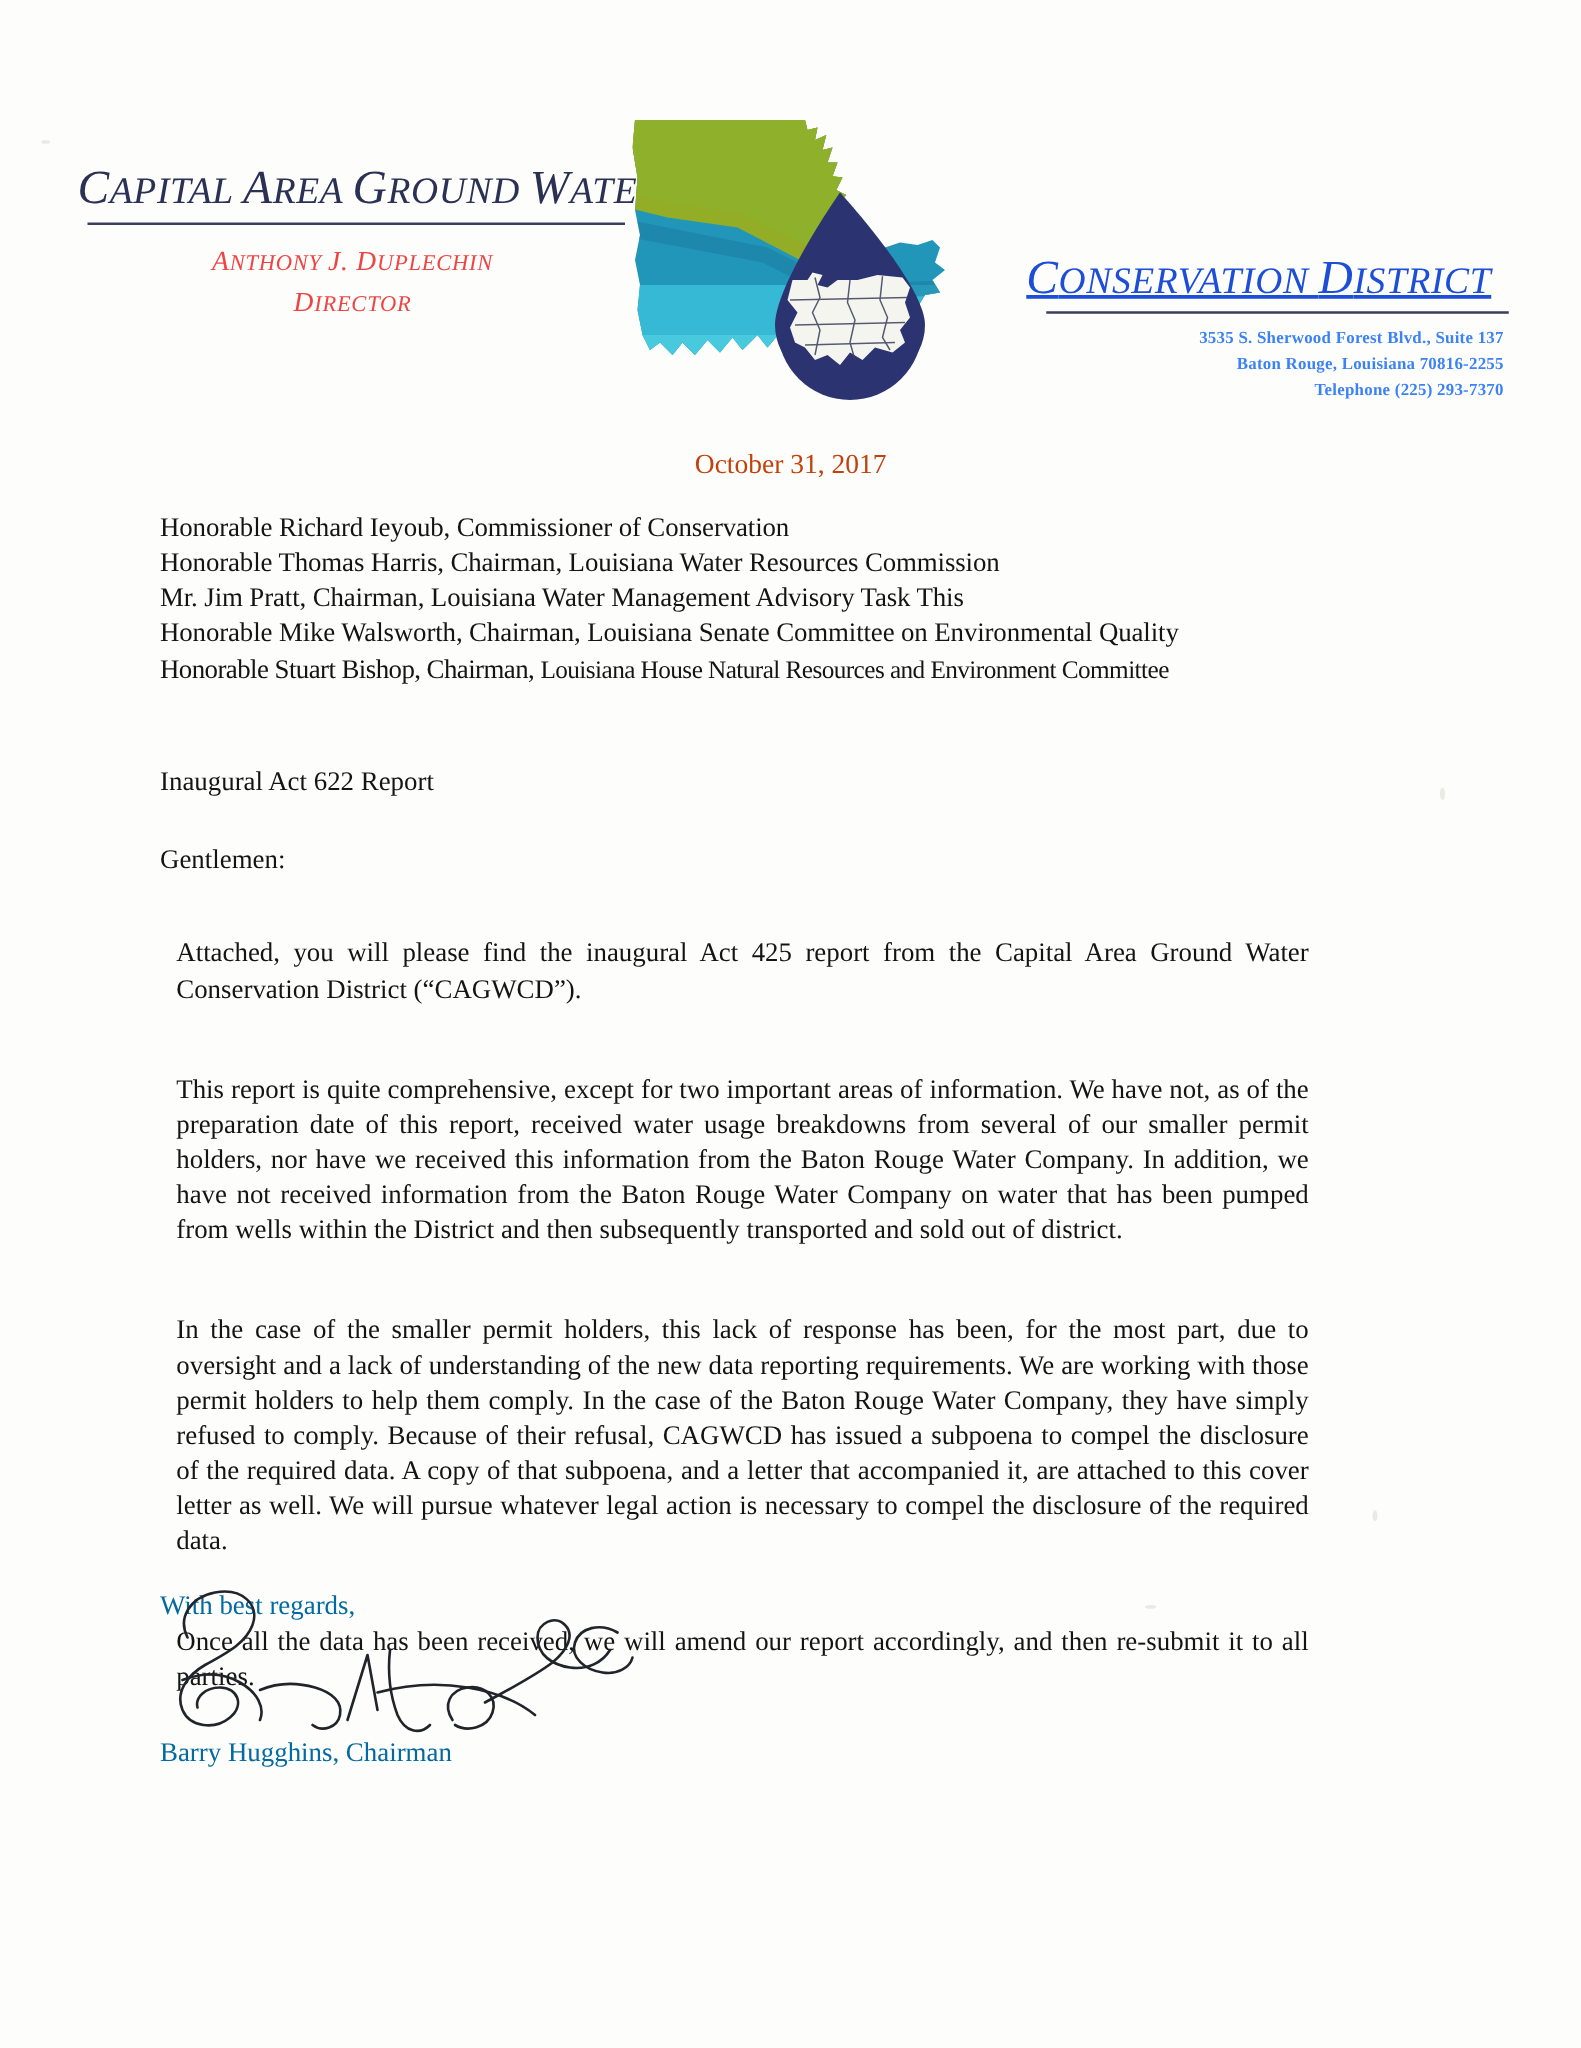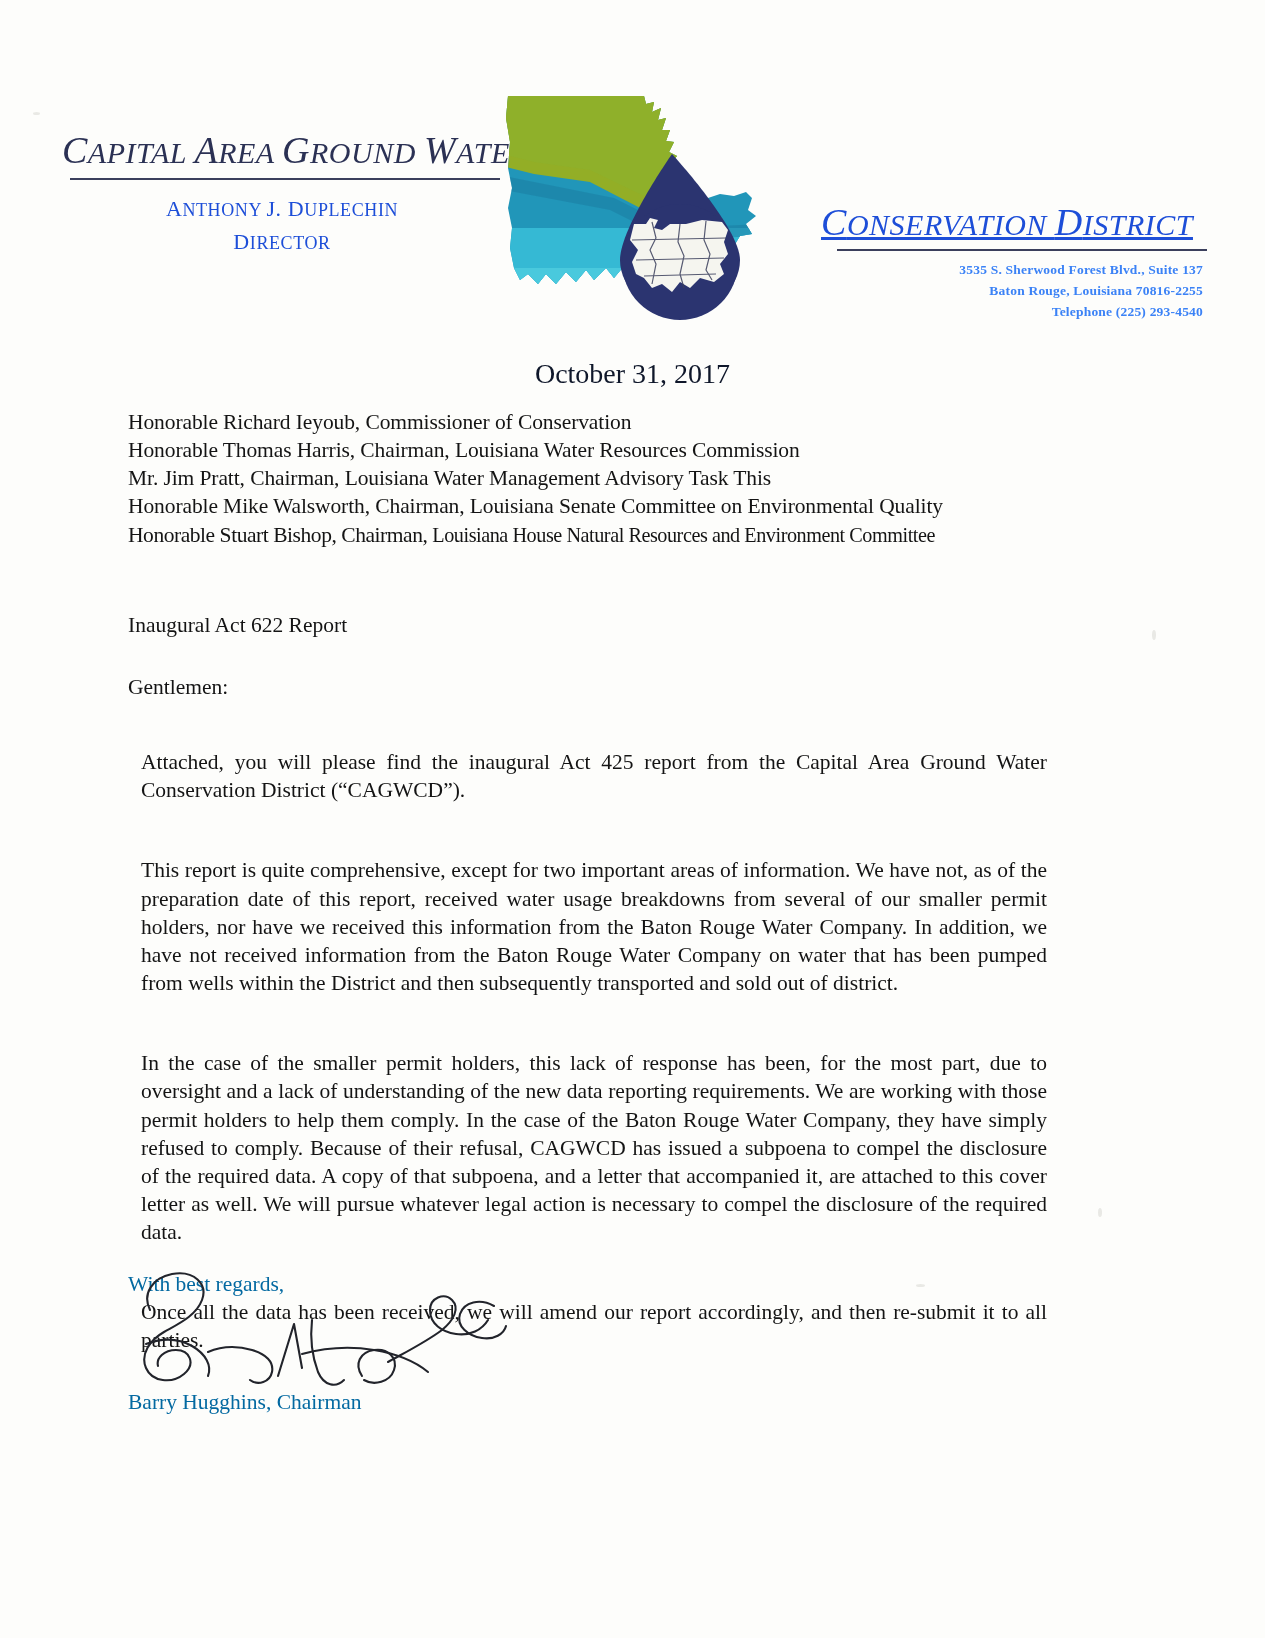--- a/index.html
+++ b/index.html
@@ -51,23 +51,24 @@
   .lh-title .cap { font-size: 38px; }
   .lh-rule {
     height: 2px;
     background: #3b3f5c;
     margin-top: 6px;
     margin-left: 8px;
     width: 430px;
   }
   .lh-sub {
     margin-top: 12px;
+    font-style: italic;
     font-size: 18px;
     letter-spacing: .6px;
-    color: #1d4ed8;
+    color: #ef4444;
     line-height: 1.5;
   }
   .lh-sub .cap { font-size: 22px; }
 
   .lh-right {
     position: absolute;
     right: 58px;
     top: 200px;
     width: 400px;
     text-align: right;
@@ -107,22 +108,22 @@
     width: 268px;
     height: 258px;
   }
 
   
   .date {
     position: absolute;
     top: 358px;
     left: 0; right: 0;
     text-align: center;
-    font-size: 28px;
-    color: #0f172a;
+    font-size: 22px;
+    color: #c2410c;
   }
   .letter {
     position: absolute;
     left: 128px;
     top: 408px;
     width: 932px;
     font-size: 21.5px;
     line-height: 1.31;
     color: #141414;
   }
@@ -241,21 +242,21 @@
     </div>
 
     <div class="lh-right">
       <div class="lh-title2">
         <span class="cap">C</span><span>ONSERVATION </span><span class="cap">D</span><span>ISTRICT</span>
       </div>
       <div class="lh-rule2"></div>
       <div class="lh-addr">
         <div>3535 S. Sherwood Forest Blvd., Suite 137</div>
         <div>Baton Rouge, Louisiana 70816-2255</div>
-        <div>Telephone (225) 293-4540</div>
+        <div>Telephone (225) 293-7370</div>
       </div>
     </div>
   </div>
 
   <div class="date">October 31, 2017</div>
 
   <div class="letter">
     <div class="recipients">
       <div>Honorable Richard Ieyoub, Commissioner of Conservation</div>
       <div>Honorable Thomas Harris, Chairman, Louisiana Water Resources Commission</div>

